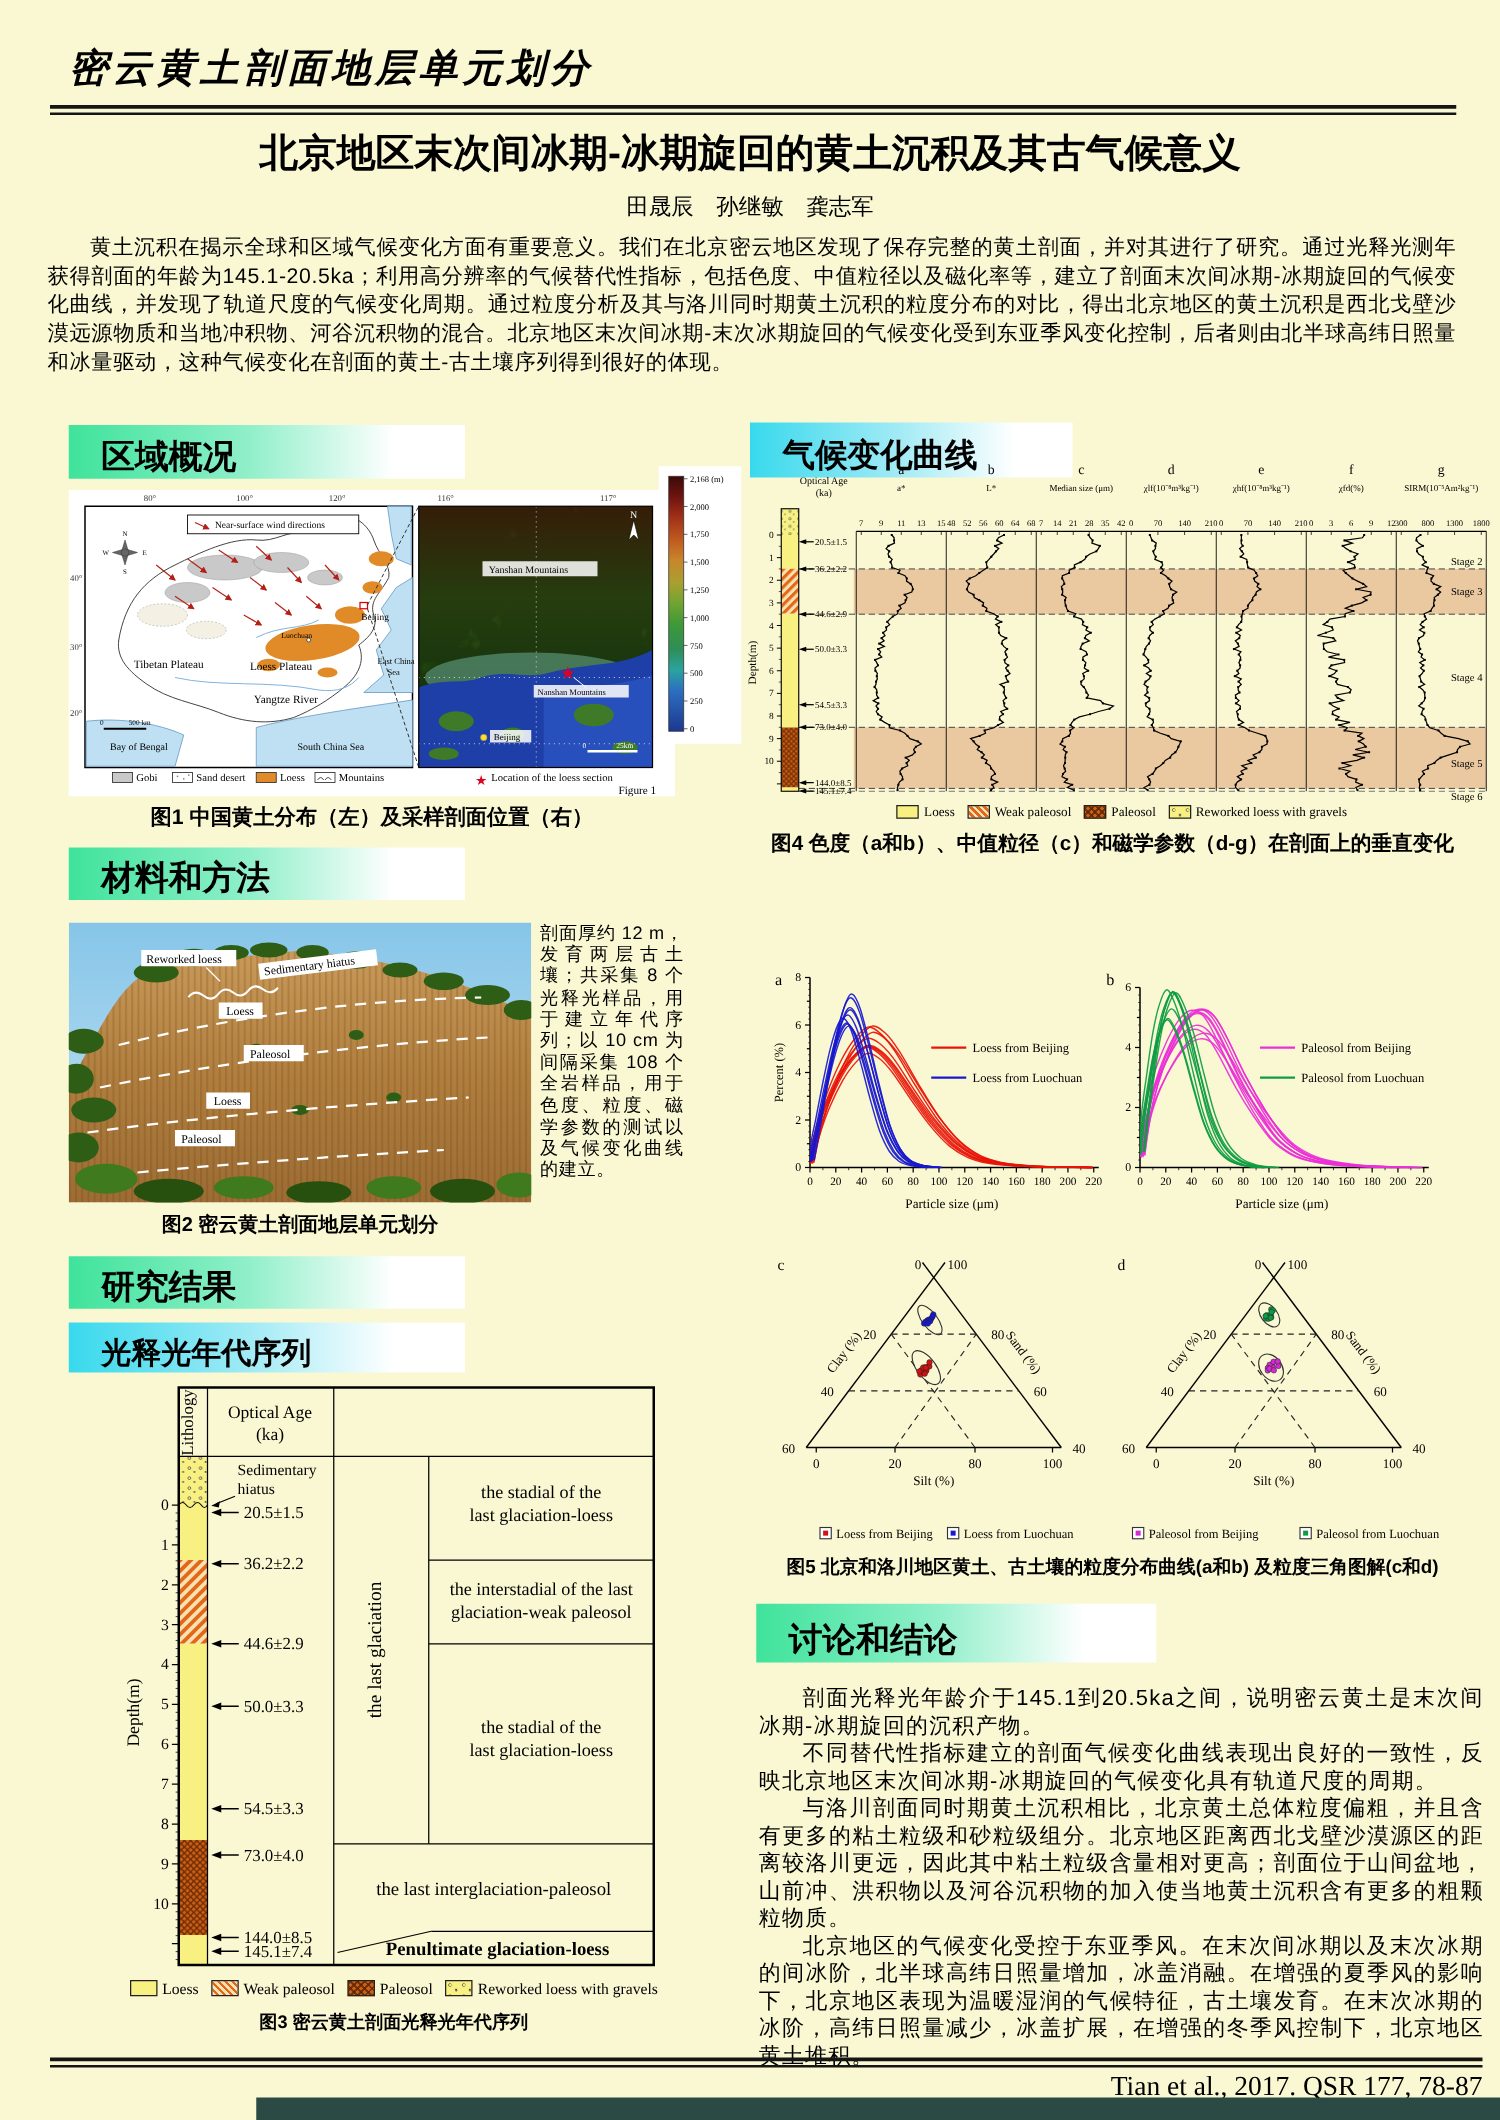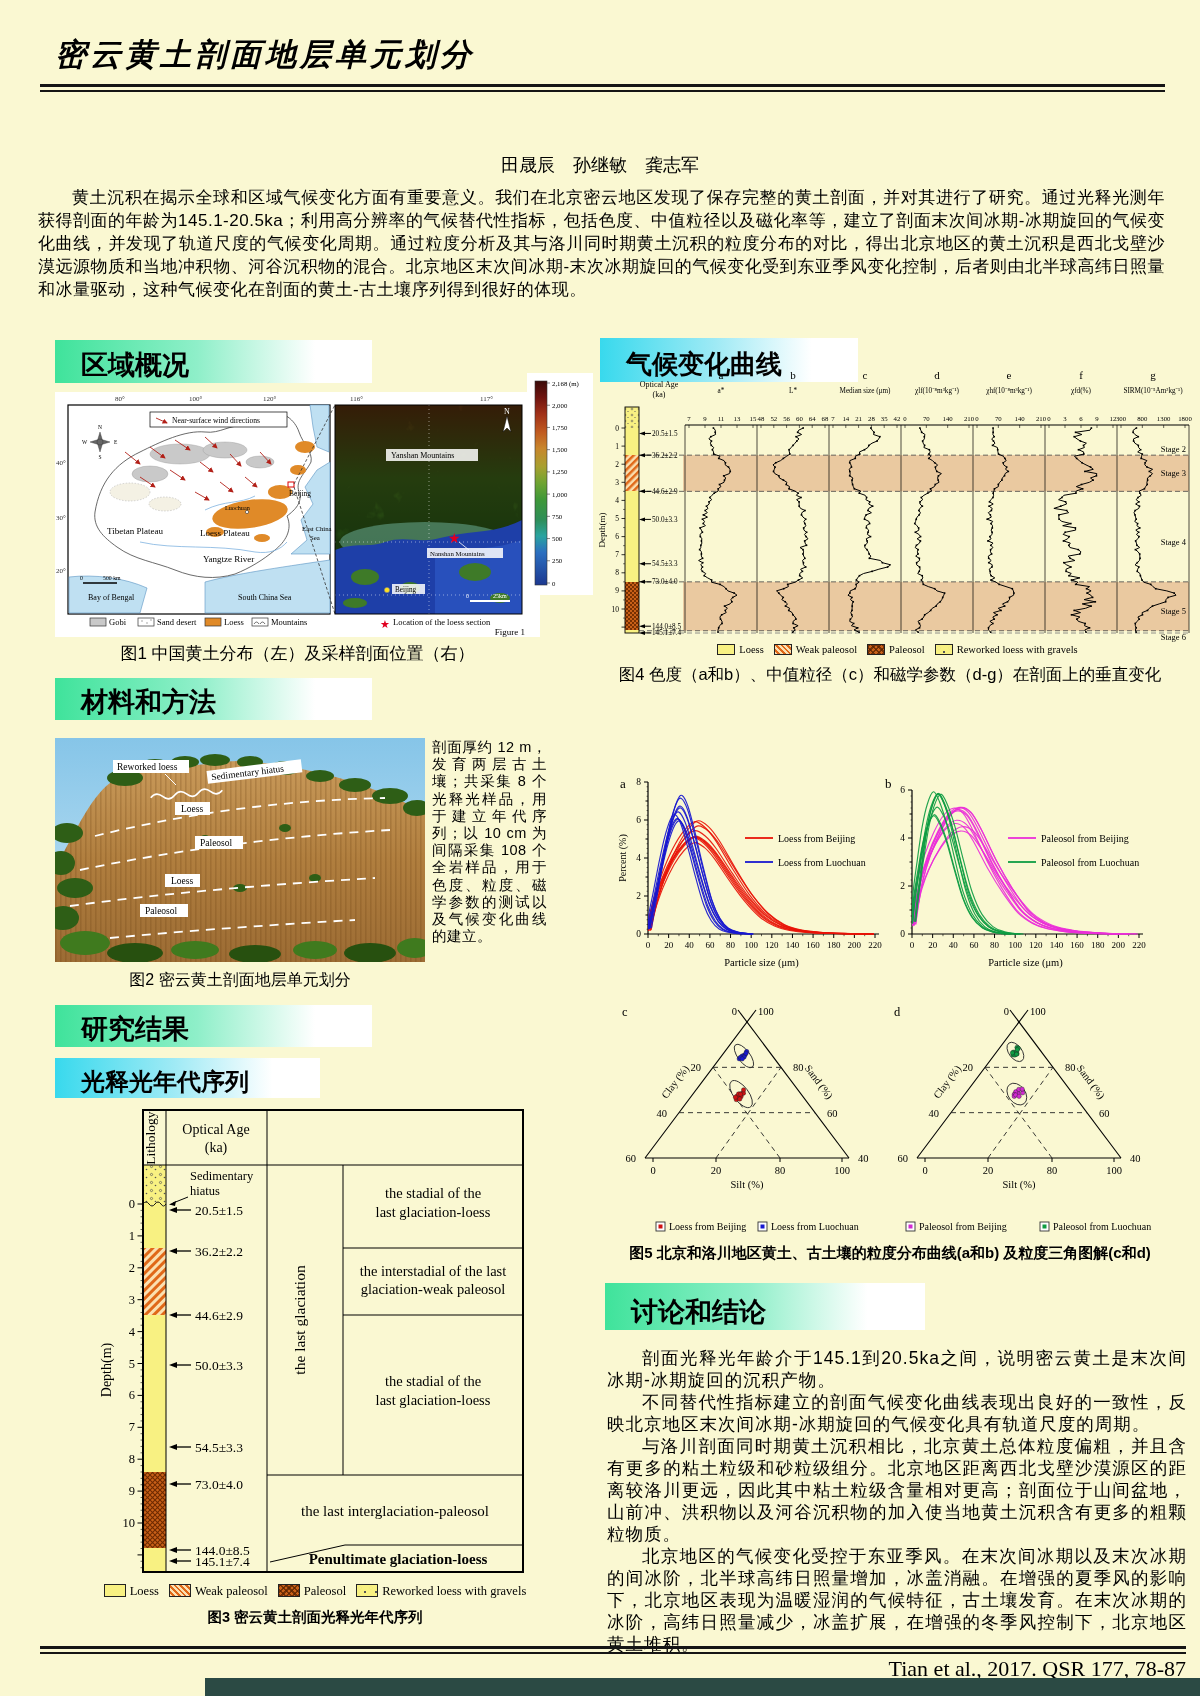--- a/index.html
+++ b/index.html
@@ -2,39 +2,40 @@
 <html><head>
 <meta charset="utf-8">
 <style>
   html,body{margin:0;padding:0;background:#888;}
   #page{position:relative;width:1200px;height:1696px;background:#FAF8D2;overflow:hidden;
         font-family:"Liberation Sans",sans-serif;color:#000;}
   .abs{position:absolute;}
   .hdr{position:absolute;font-weight:bold;color:#000;box-sizing:border-box;display:flex;align-items:flex-end;padding-left:26px;}
   .hdr.green{background:linear-gradient(90deg,#3FE39B 0%,#8FEFC9 45%,#FFFFFF 82%,#FFFFFF 100%);}
   .hdr.cyan{background:linear-gradient(90deg,#38D9ED 0%,#9FEAF5 45%,#FFFFFF 82%,#FFFFFF 100%);}
-  .cap{position:absolute;text-align:center;font-weight:normal;}
+  .cap{position:absolute;text-align:center;font-weight:bold;}
   .ser{font-family:"Liberation Serif",serif;}
   .rule{position:absolute;height:3px;border-top:3px solid #151515;border-bottom:2px solid #151515;}
   .sw{display:inline-block;width:20px;height:11px;border:1px solid #222;vertical-align:-2px;margin-right:4px;}
   .sw-loess{background:#F8F182;}
   .sw-weak{background:repeating-linear-gradient(45deg,#FBE0B0 0 2px,#E06818 2px 4px);}
   .sw-paleo{background-color:#C96018;background-image:repeating-linear-gradient(45deg,rgba(90,35,0,.75) 0 1.5px,transparent 1.5px 4px),repeating-linear-gradient(-45deg,rgba(90,35,0,.75) 0 1.5px,transparent 1.5px 4px);}
   .sw-gravel{background-color:#F8F182;background-image:radial-gradient(circle at 3px 3px,#F8F182 0.8px,#555 1px,rgba(0,0,0,0) 1.6px),radial-gradient(circle at 8px 7px,#555 0.8px,rgba(0,0,0,0) 1.2px);background-size:11px 9px;}
   .legrow{position:absolute;display:flex;justify-content:center;align-items:center;gap:14px;font-family:"Liberation Serif",serif;}
   .disc p{margin:0;text-indent:2em;text-align:justify;}
   svg text{user-select:none;}
 </style>
 </head>
 <body>
 
 <div id="page">
 
   <div class="abs" style="left:55px;top:34px;font-family:'DejaVu Serif',serif;font-style:italic;font-weight:bold;font-size:31px;letter-spacing:4px;">密云黄土剖面地层单元划分</div>
   <div class="rule" style="left:40px;top:84px;width:1125px;"></div>
+  <div class="abs" style="left:0;top:102px;width:1200px;text-align:center;font-size:31px;font-weight:bold;">北京地区末次间冰期-冰期旋回的黄土沉积及其古气候意义</div>
   <div class="abs" style="left:0;top:153px;width:1200px;text-align:center;font-size:18px;">田晟辰　孙继敏　龚志军</div>
   <div class="abs" style="left:38px;top:186px;width:1127px;font-size:17px;line-height:23px;letter-spacing:0.5px;text-align:justify;text-indent:2em;">黄土沉积在揭示全球和区域气候变化方面有重要意义。我们在北京密云地区发现了保存完整的黄土剖面，并对其进行了研究。通过光释光测年获得剖面的年龄为145.1-20.5ka；利用高分辨率的气候替代性指标，包括色度、中值粒径以及磁化率等，建立了剖面末次间冰期-冰期旋回的气候变化曲线，并发现了轨道尺度的气候变化周期。通过粒度分析及其与洛川同时期黄土沉积的粒度分布的对比，得出北京地区的黄土沉积是西北戈壁沙漠远源物质和当地冲积物、河谷沉积物的混合。北京地区末次间冰期-末次冰期旋回的气候变化受到东亚季风变化控制，后者则由北半球高纬日照量和冰量驱动，这种气候变化在剖面的黄土-古土壤序列得到很好的体现。</div>
 
   <div class="hdr green" style="left:55px;top:340px;width:317px;height:43px;font-size:27px;">
       <span>区域概况</span>
     </div>
 
   <div class="abs" style="left:55px;top:392px;width:485px;height:245px;background:#fff;">
   <svg width="485" height="245" viewBox="0 0 485 245">
     <defs>
@@ -265,21 +266,21 @@
       <rect x="85" y="166" width="48" height="13" fill="#fff"></rect>
         <text x="90" y="176">Paleosol</text>
     </g>
   </svg>
   <div class="abs" style="left:432px;top:739px;width:115px;font-size:14.5px;line-height:17.2px;letter-spacing:0.5px;text-align:justify;">剖面厚约 12 m，发育两层古土壤；共采集 8 个光释光样品，用于建立年代序列；以 10 cm 为间隔采集 108 个全岩样品，用于色度、粒度、磁学参数的测试以及气候变化曲线的建立。</div>
   <div class="cap" style="left:55px;top:970px;width:370px;font-size:16px;">图2 密云黄土剖面地层单元划分</div>
 
   <div class="hdr green" style="left:55px;top:1005px;width:317px;height:42px;font-size:27px;">
       <span>研究结果</span>
     </div>
-  <div class="hdr cyan" style="left:55px;top:1058px;width:265px;height:40px;font-size:24px;">
+  <div class="hdr cyan" style="left:55px;top:1058px;width:317px;height:40px;font-size:24px;">
       <span>光释光年代序列</span>
     </div>
 
   <svg class="abs" id="fig3-svg" style="left:95px;top:1100px;" width="440" height="478" viewBox="0 0 440 478">
     <defs>
       <pattern id="pWeak3" width="6" height="6" patternUnits="userSpaceOnUse" patternTransform="rotate(45)">
           <rect width="6" height="6" fill="#FBE0B0"></rect>
           <rect width="3" height="6" fill="#E06818"></rect>
         </pattern>
       <pattern id="pPaleo3" width="5" height="5" patternUnits="userSpaceOnUse">

